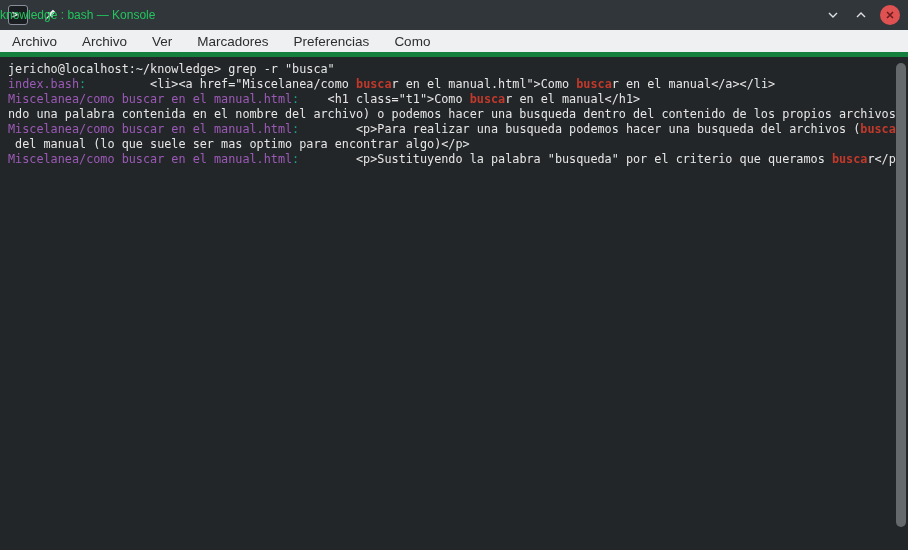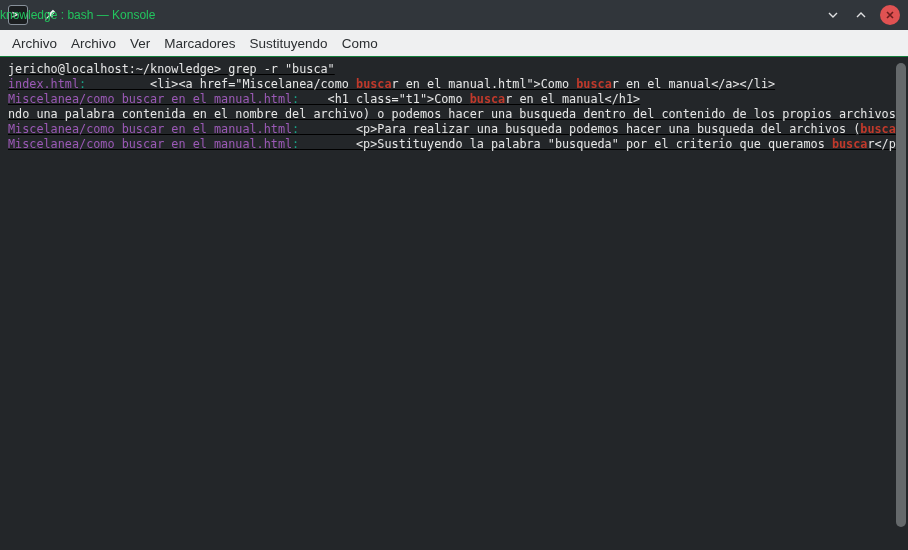--- a/index.html
+++ b/index.html
@@ -28,29 +28,29 @@
   .win-controls { margin-left: auto; display: flex; align-items: center; gap: 10px; z-index: 2; }
   .win-btn { width: 18px; height: 18px; display: flex; align-items: center; justify-content: center; }
   .close-btn {
     width: 20px; height: 20px; border-radius: 50%; background: var(--close-color);
     display: flex; align-items: center; justify-content: center;
   }
 
   
   .menubar {
     height: 27px; background: #eff0f1; display: flex; align-items: center;
-    padding-left: 10px; gap: 10px; border-bottom: 1px solid #15803d;
+    padding-left: 10px; gap: 21px; border-bottom: 5px solid #15803d;
   }
   .menu-item { color: #2b2e31; font-size: 13.5px; padding: 2px 2px; cursor: default; }
 
   
   .terminal {
     position: relative; height: 492px; background: var(--bg-color);
     padding: 5px 16px 4px 8px;
-    font-family: "DejaVu Sans Mono", monospace; font-size: 11.8px; line-height: 15px; text-decoration: underline;
+    font-family: "DejaVu Sans Mono", monospace; font-size: 11.8px; line-height: 15px;
   }
   .term-line { white-space: pre; color: var(--text-color); }
   .seg-text  { color: var(--text-color); }
   .seg-file  { color: var(--file-color); }
   .seg-sep   { color: var(--sep-color); }
   .seg-match { color: var(--match-color); font-weight: bold; }
   .cursor {
     display: inline-block; width: 8px; height: 13px; background: #c2c5c6;
     vertical-align: text-bottom; margin-left: 1px;
   }
@@ -96,29 +96,30 @@
         </svg>
     </div>
   </div>
 </div>
 
 <div class="menubar">
   <span class="menu-item">Archivo</span>
   <span class="menu-item">Archivo</span>
   <span class="menu-item">Ver</span>
   <span class="menu-item">Marcadores</span>
-  <span class="menu-item">Sustituyendo</span>
+  <span class="menu-item">Preferencias</span>
   <span class="menu-item">Como</span>
 </div>
 
 <div class="terminal">
   <div id="term-lines">
       <div class="term-line"><span class="seg-text">jericho@localhost:~/knowledge&gt; grep -r "busca"</span></div>
-      <div class="term-line"><span class="seg-file">index.html</span><span class="seg-sep">:</span><span class="seg-text">         &lt;li&gt;&lt;a href="Miscelanea/como </span><span class="seg-match">busca</span><span class="seg-text">r en el manual.html"&gt;Como </span><span class="seg-match">busca</span><span class="seg-text">r en el manual&lt;/a&gt;&lt;/li&gt;</span></div>
+      <div class="term-line"><span class="seg-file">index.bash</span><span class="seg-sep">:</span><span class="seg-text">         &lt;li&gt;&lt;a href="Miscelanea/como </span><span class="seg-match">busca</span><span class="seg-text">r en el manual.html"&gt;Como </span><span class="seg-match">busca</span><span class="seg-text">r en el manual&lt;/a&gt;&lt;/li&gt;</span></div>
       <div class="term-line"><span class="seg-file">Miscelanea/como buscar en el manual.html</span><span class="seg-sep">:</span><span class="seg-text">    &lt;h1 class="t1"&gt;Como </span><span class="seg-match">busca</span><span class="seg-text">r en el manual&lt;/h1&gt;</span></div>
       <div class="term-line"><span class="seg-text">ndo una palabra contenida en el nombre del archivo) o podemos hacer una busqueda dentro del contenido de los propios archivos</span></div>
       <div class="term-line"><span class="seg-file">Miscelanea/como buscar en el manual.html</span><span class="seg-sep">:</span><span class="seg-text">        &lt;p&gt;Para realizar una busqueda podemos hacer una busqueda del archivos (</span><span class="seg-match">busca</span></div>
+      <div class="term-line"><span class="seg-text"> del manual (lo que suele ser mas optimo para encontrar algo)&lt;/p&gt;</span></div>
       <div class="term-line"><span class="seg-file">Miscelanea/como buscar en el manual.html</span><span class="seg-sep">:</span><span class="seg-text">        &lt;p&gt;Sustituyendo la palabra "busqueda" por el criterio que queramos </span><span class="seg-match">busca</span><span class="seg-text">r&lt;/p&gt;</span></div>
     </div>
   <div class="scrollbar-track">
     <div class="scrollbar-handle"></div>
   </div>
 </div>
 
 </body></html>

